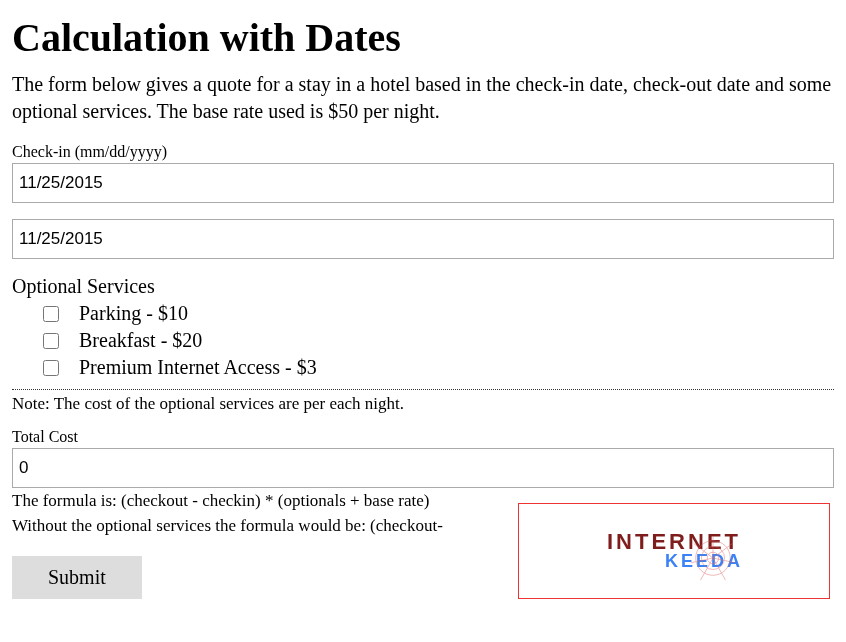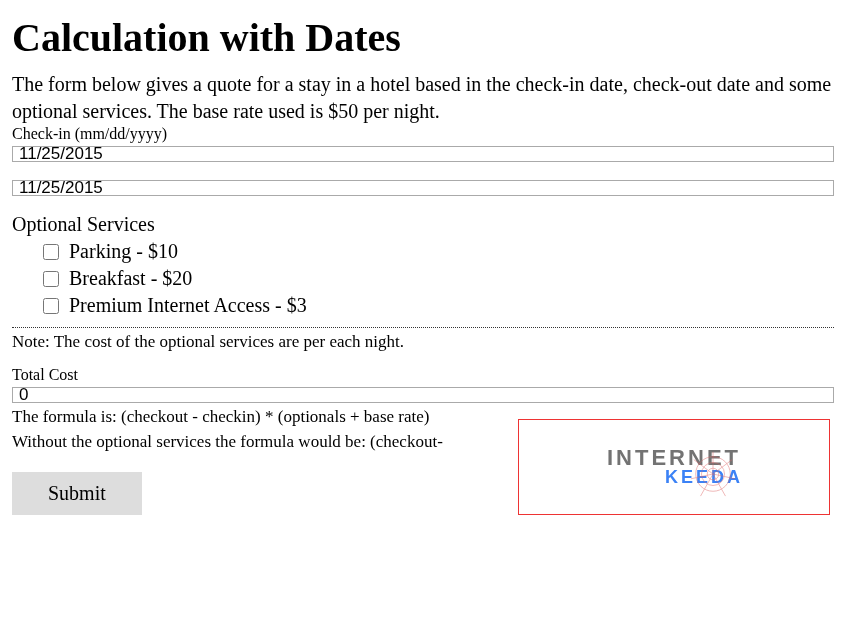--- a/index.html
+++ b/index.html
@@ -13,44 +13,45 @@
       position: relative;
     }
     h1 {
       font-size: 40px;
       font-weight: bold;
       margin: 4px 0 10px 0;
     }
     .intro {
       font-size: 20px;
       line-height: 1.35;
+      margin-bottom: 18px;
     }
     .field-label {
       font-size: 16px;
       margin-bottom: 2px;
     }
     input[type="text"] {
       width: 100%;
       font-family: Arial, Helvetica, sans-serif;
       font-size: 17px;
       padding: 4px 6px;
       border: 1px solid #aaa;
-      height: 16px;
+      height: 40px;
     }
     .field-group {
       margin-bottom: 16px;
     }
     .optional-heading {
       font-size: 20px;
       margin-bottom: 4px;
     }
     .checkbox-row {
       display: flex;
       align-items: center;
-      gap: 10px;
+      gap: 20px;
       margin: 2px 0 4px 6px;
       font-size: 20px;
       padding-left: 25px;
     }
     .checkbox-row input[type="checkbox"] {
       width: 16px;
       height: 16px;
       margin: 0;
     }
     hr.dotted {
@@ -87,21 +88,21 @@
       display: flex;
       align-items: center;
       justify-content: center;
       flex-direction: column;
     }
     .watermark-text1 {
       font-family: Arial, Helvetica, sans-serif;
       font-size: 22px;
       font-weight: bold;
       letter-spacing: 3px;
-      color: #737373;
+      color: #7f1d1d;
     }
     .watermark-text2 {
       font-family: Liberation Sans, sans-serif;
       font-size: 18px;
       font-weight: bold;
       letter-spacing: 3px;
       color: #3b82f6;
       margin-top: -4px;
       margin-left: 60px;
     }

